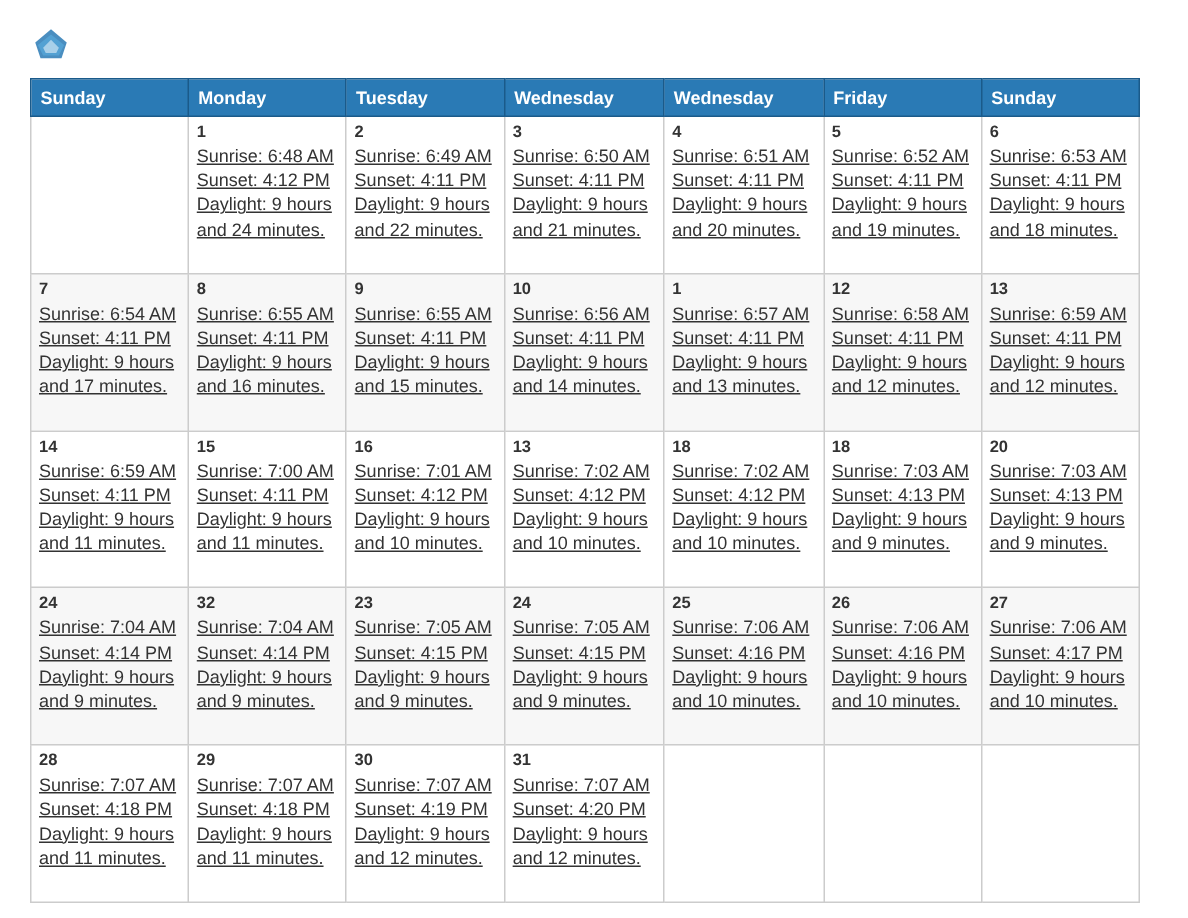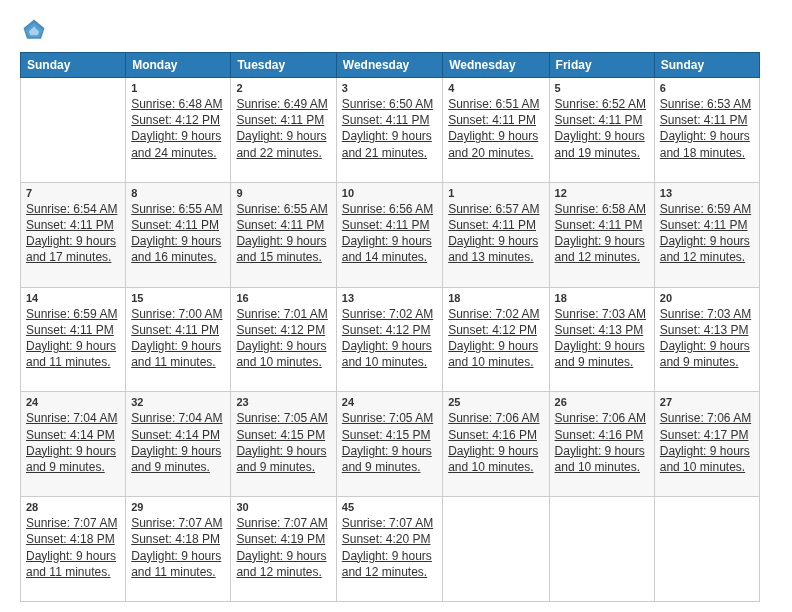--- a/index.html
+++ b/index.html
@@ -260,21 +260,21 @@
           </td>
           <td>
             <span class="day-num">29</span>
             <div class="day-info">Sunrise: 7:07 AM<br>Sunset: 4:18 PM<br>Daylight: 9 hours<br>and 11 minutes.</div>
           </td>
           <td>
             <span class="day-num">30</span>
             <div class="day-info">Sunrise: 7:07 AM<br>Sunset: 4:19 PM<br>Daylight: 9 hours<br>and 12 minutes.</div>
           </td>
           <td>
-            <span class="day-num">45</span>
+            <span class="day-num">31</span>
             <div class="day-info">Sunrise: 7:07 AM<br>Sunset: 4:20 PM<br>Daylight: 9 hours<br>and 12 minutes.</div>
           </td>
           <td class="empty-cell"></td>
           <td class="empty-cell"></td>
           <td class="empty-cell"></td>
         </tr>
       </tbody>
   </table>
 </div>
 

